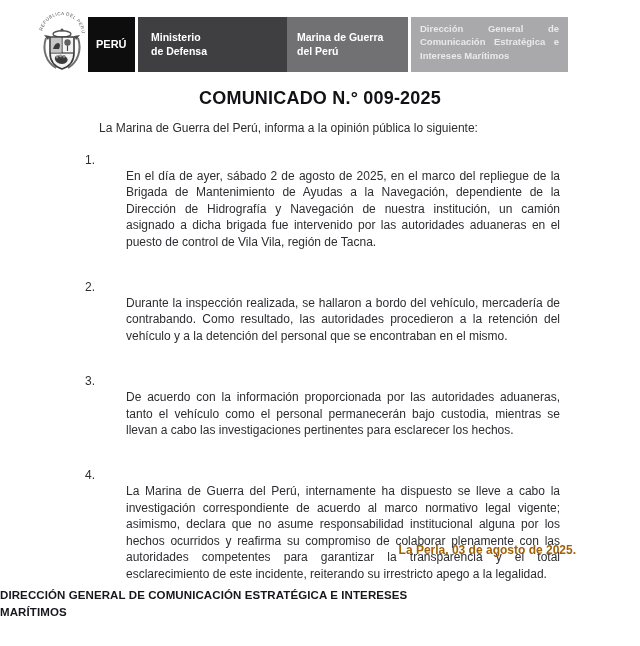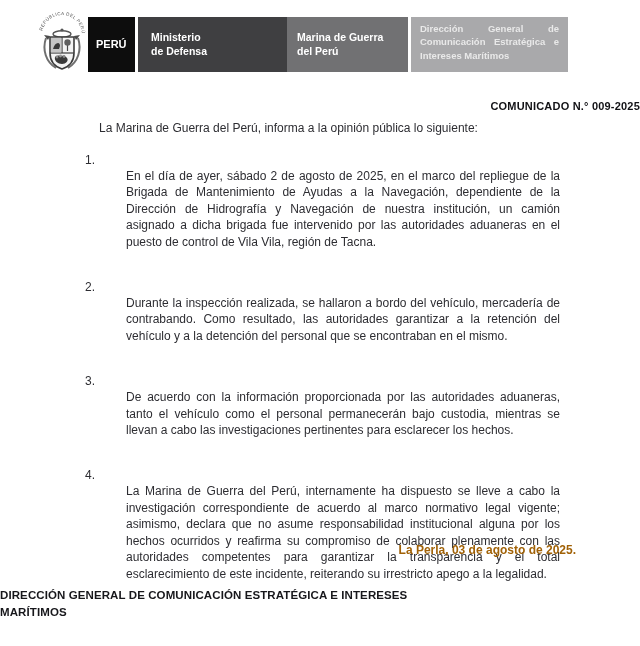--- a/index.html
+++ b/index.html
@@ -70,24 +70,24 @@
   }
   .hbox-direction .hbox-label {
     white-space: normal;
     text-align: justify;
     line-height: 1.4;
   }
 
   
   .doc-title {
     position: absolute;
-    top: 100px; left: 0; right: 0;
-    margin: 0;
-    text-align: right;
-    font-size: 11px;
+    top: 88px; left: 0; right: 0;
+    margin: 0;
+    text-align: center;
+    font-size: 18px;
     font-weight: bold;
     color: #121216;
     letter-spacing: 0.2px;
   }
   .intro {
     position: absolute;
     top: 121px; left: 99px;
     margin: 0;
     font-size: 12px;
   }
@@ -196,21 +196,21 @@
 
   <p class="intro">La Marina de Guerra del Perú, informa a la opinión pública lo siguiente:</p>
 
   <div class="items">
     <div class="item">
       <span class="item-number">1.</span>
       <p class="item-text">En el día de ayer, sábado 2 de agosto de 2025, en el marco del repliegue de la Brigada de Mantenimiento de Ayudas a la Navegación, dependiente de la Dirección de Hidrografía y Navegación de nuestra institución, un camión asignado a dicha brigada fue intervenido por las autoridades aduaneras en el puesto de control de Vila Vila, región de Tacna.</p>
     </div>
     <div class="item">
       <span class="item-number">2.</span>
-      <p class="item-text">Durante la inspección realizada, se hallaron a bordo del vehículo, mercadería de contrabando. Como resultado, las autoridades garantizar a la retención del vehículo y a la detención del personal que se encontraban en el mismo.</p>
+      <p class="item-text">Durante la inspección realizada, se hallaron a bordo del vehículo, mercadería de contrabando. Como resultado, las autoridades procedieron a la retención del vehículo y a la detención del personal que se encontraban en el mismo.</p>
     </div>
     <div class="item">
       <span class="item-number">3.</span>
       <p class="item-text">De acuerdo con la información proporcionada por las autoridades aduaneras, tanto el vehículo como el personal permanecerán bajo custodia, mientras se llevan a cabo las investigaciones pertinentes para esclarecer los hechos.</p>
     </div>
     <div class="item">
       <span class="item-number">4.</span>
       <p class="item-text">La Marina de Guerra del Perú, internamente ha dispuesto se lleve a cabo la investigación correspondiente de acuerdo al marco normativo legal vigente; asimismo, declara que no asume responsabilidad institucional alguna por los hechos ocurridos y reafirma su compromiso de colaborar plenamente con las autoridades competentes para garantizar la transparencia y el total esclarecimiento de este incidente, reiterando su irrestricto apego a la legalidad.</p>
     </div>
   </div>

